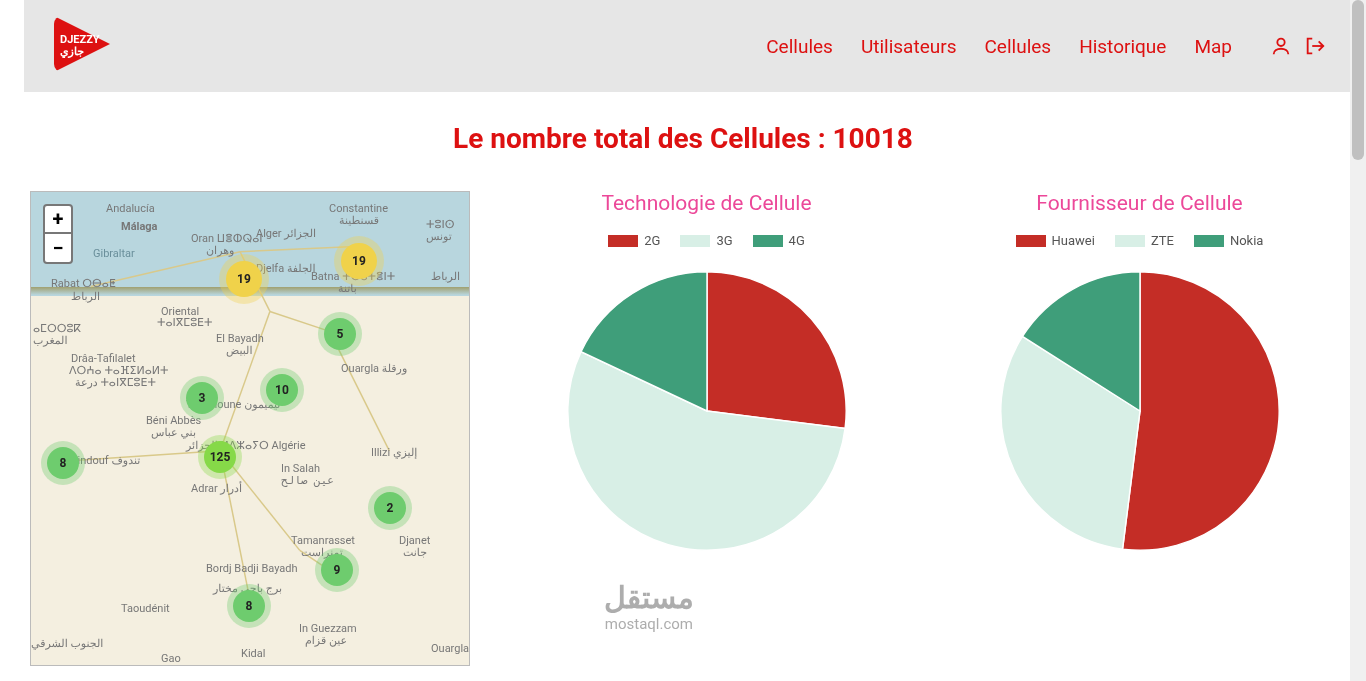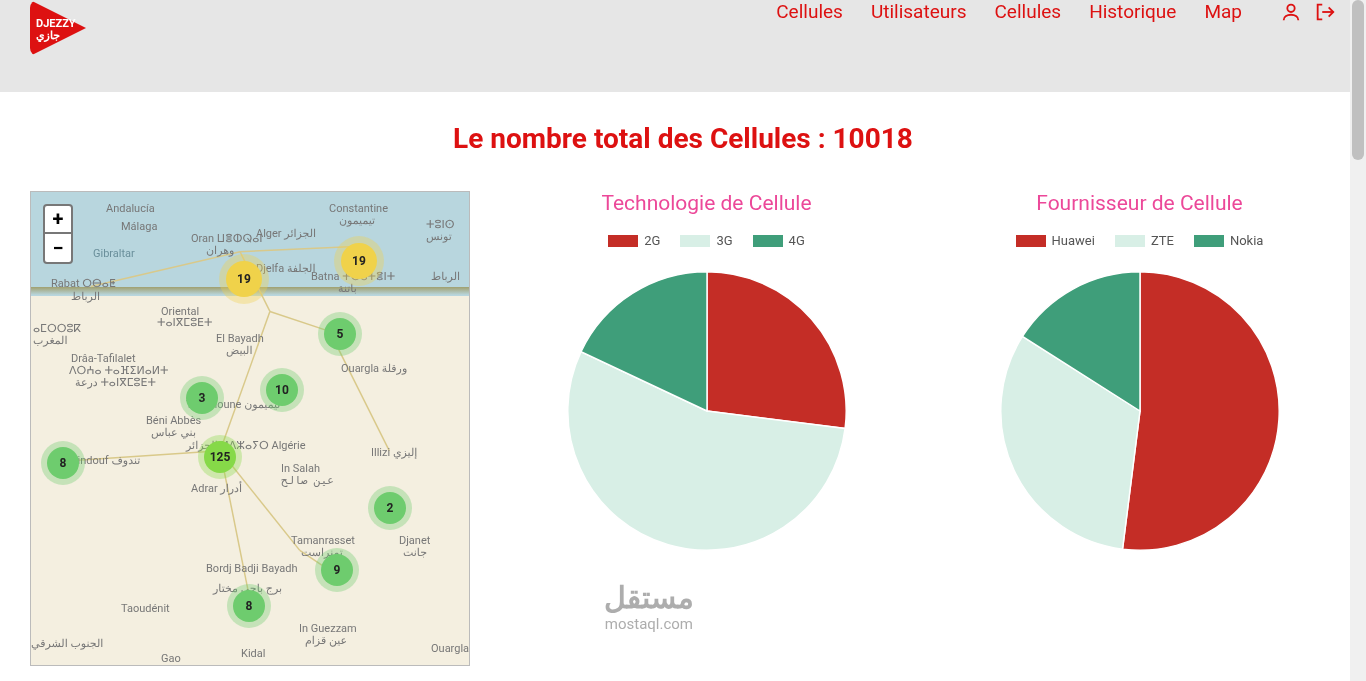--- a/index.html
+++ b/index.html
@@ -1,21 +1,21 @@
 <!DOCTYPE html>
 <html><head>
 <meta charset="utf-8">
 <style>
   * { box-sizing: border-box; margin: 0; padding: 0; }
   body { font-family: -apple-system, BlinkMacSystemFont, 'Segoe UI', Roboto, sans-serif; background: #fff; width: 1366px; height: 681px; overflow: hidden; position: relative; }
   ::-webkit-scrollbar { width: 16px; }
   ::-webkit-scrollbar-track { background: #f1f1f1; }
   ::-webkit-scrollbar-thumb { background: #888; border-radius: 8px; }
 
-  .header { background: #e6e6e6; height: 92px; display: flex; align-items: flex-start; padding: 0 30px 0 30px; }
+  .header { background: #e6e6e6; height: 92px; display: flex; align-items: center; padding: 0 40px 0 30px; margin-left: 24px; }
   .logo { width: 80px; height: 60px; position: relative; margin-right: auto; }
   .logo-shape { position: absolute; width: 0; height: 0; border-top: 28px solid transparent; border-bottom: 28px solid transparent; border-left: 56px solid #d11; border-radius: 8px; }
   .logo-text { position: absolute; top: 18px; left: 6px; color: #fff; font-size: 11px; font-weight: 700; line-height: 1.1; }
   .nav { display: flex; align-items: center; gap: 28px; }
   .nav a { color: #d11; font-size: 19px; text-decoration: none; cursor: pointer; }
   .nav-icons { display: flex; gap: 12px; margin-left: 10px; }
   .nav-icons svg { width: 22px; height: 22px; stroke: #d11; stroke-width: 2; fill: none; cursor: pointer; }
 
   .content { padding: 30px 30px 0 30px; height: calc(681px - 92px); overflow-y: auto; }
   h2.page-title { text-align: center; color: #d11; font-size: 28px; font-weight: 700; margin-bottom: 36px; }
@@ -100,21 +100,21 @@
           <line x1="300" y1="140" x2="360" y2="260"></line>
         <line x1="270" y1="360" x2="300" y2="380"></line>
           <line x1="190" y1="260" x2="220" y2="410"></line>
       </svg>
       <div class="map-zoom">
         <div>+</div>
         <div>−</div>
       </div>
       <div class="map-labels" id="map-labels">
           <div class="map-label" style="left: 75px; top: 10px;">Andalucía</div>
-          <div class="map-label" style="left: 90px; top: 28px;">Málaga</div>
+          <div class="map-label" style="left: 90px; top: 28px; font-weight: bold;">Málaga</div>
           <div class="map-label water" style="left: 62px; top: 55px;">Gibraltar</div>
           <div class="map-label" style="left: 20px; top: 85px;">Rabat ⵔⴱⴰⵟ</div>
           <div class="map-label" style="left: 40px; top: 98px;">الرباط</div>
           <div class="map-label" style="left: 2px; top: 130px;">ⴰⵎⵔⵔⵓⴽ</div>
           <div class="map-label" style="left: 2px; top: 142px;">المغرب</div>
           <div class="map-label" style="left: 40px; top: 160px;">Drâa-Tafilalet</div>
           <div class="map-label" style="left: 38px; top: 172px;">ⴷⵔⵄⴰ ⵜⴰⴼⵉⵍⴰⵍⵜ</div>
           <div class="map-label" style="left: 44px; top: 184px;">درعة ⵜⴰⵏⴳⵎⵓⴹⵜ</div>
           <div class="map-label" style="left: 40px; top: 262px;">Tindouf تندوف</div>
           <div class="map-label" style="left: 90px; top: 410px;">Taoudénit</div>
@@ -123,21 +123,21 @@
           <div class="map-label" style="left: 225px; top: 35px;">Alger الجزائر</div>
           <div class="map-label" style="left: 225px; top: 70px;">Djelfa الجلفة</div>
           <div class="map-label" style="left: 130px; top: 113px;">Oriental</div>
           <div class="map-label" style="left: 126px; top: 124px;">ⵜⴰⵏⴳⵎⵓⴹⵜ</div>
           <div class="map-label" style="left: 185px; top: 140px;">El Bayadh</div>
           <div class="map-label" style="left: 195px; top: 152px;">البيض</div>
           <div class="map-label" style="left: 155px; top: 206px;">Timimoune تيميمون</div>
           <div class="map-label" style="left: 115px; top: 222px;">Béni Abbès</div>
           <div class="map-label" style="left: 120px; top: 234px;">بني عباس</div>
           <div class="map-label" style="left: 298px; top: 10px;">Constantine</div>
-          <div class="map-label" style="left: 308px; top: 22px;">تيميمون</div>
+          <div class="map-label" style="left: 308px; top: 22px;">قسنطينة</div>
           <div class="map-label" style="left: 280px; top: 78px;">Batna ⵜⴱⴰⵜⴻⵏⵜ</div>
           <div class="map-label" style="left: 295px; top: 90px; margin-left: 12px;">باتنة</div>
           <div class="map-label" style="left: 310px; top: 170px;">Ouargla ورقلة</div>
           <div class="map-label" style="left: 250px; top: 270px;">In Salah</div>
           <div class="map-label" style="left: 250px; top: 282px; font-family: Liberation Mono, monospace;">عين صالح</div>
           <div class="map-label" style="left: 340px; top: 254px;">Illizi إليزي</div>
           <div class="map-label" style="left: 160px; top: 290px;">Adrar أدرار</div>
           <div class="map-label" style="left: 260px; top: 342px;">Tamanrasset</div>
           <div class="map-label" style="left: 270px; top: 354px;">تمنراست</div>
           <div class="map-label" style="left: 175px; top: 370px;">Bordj Badji Bayadh</div>

